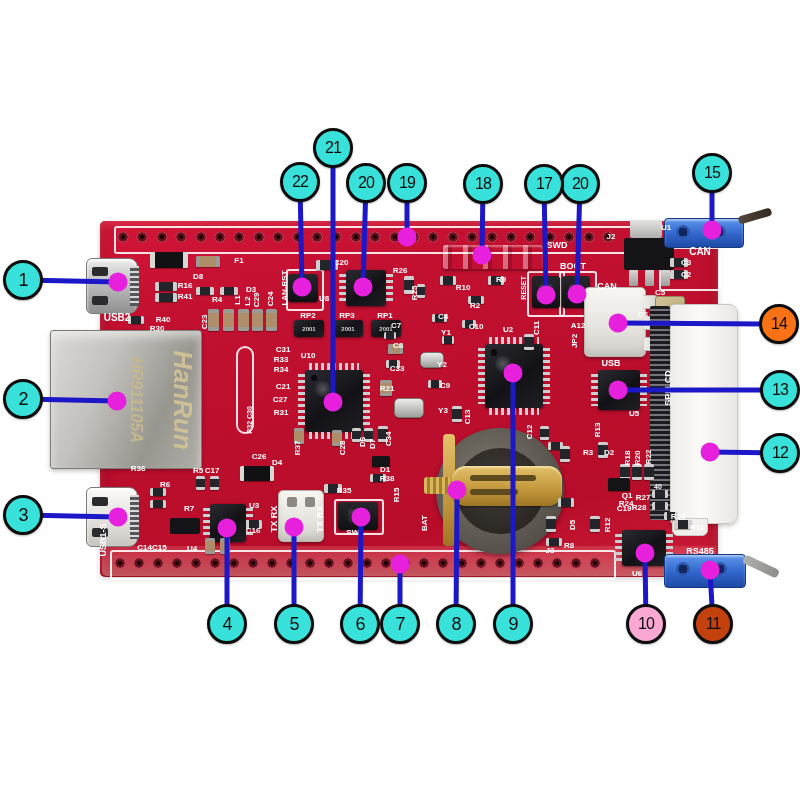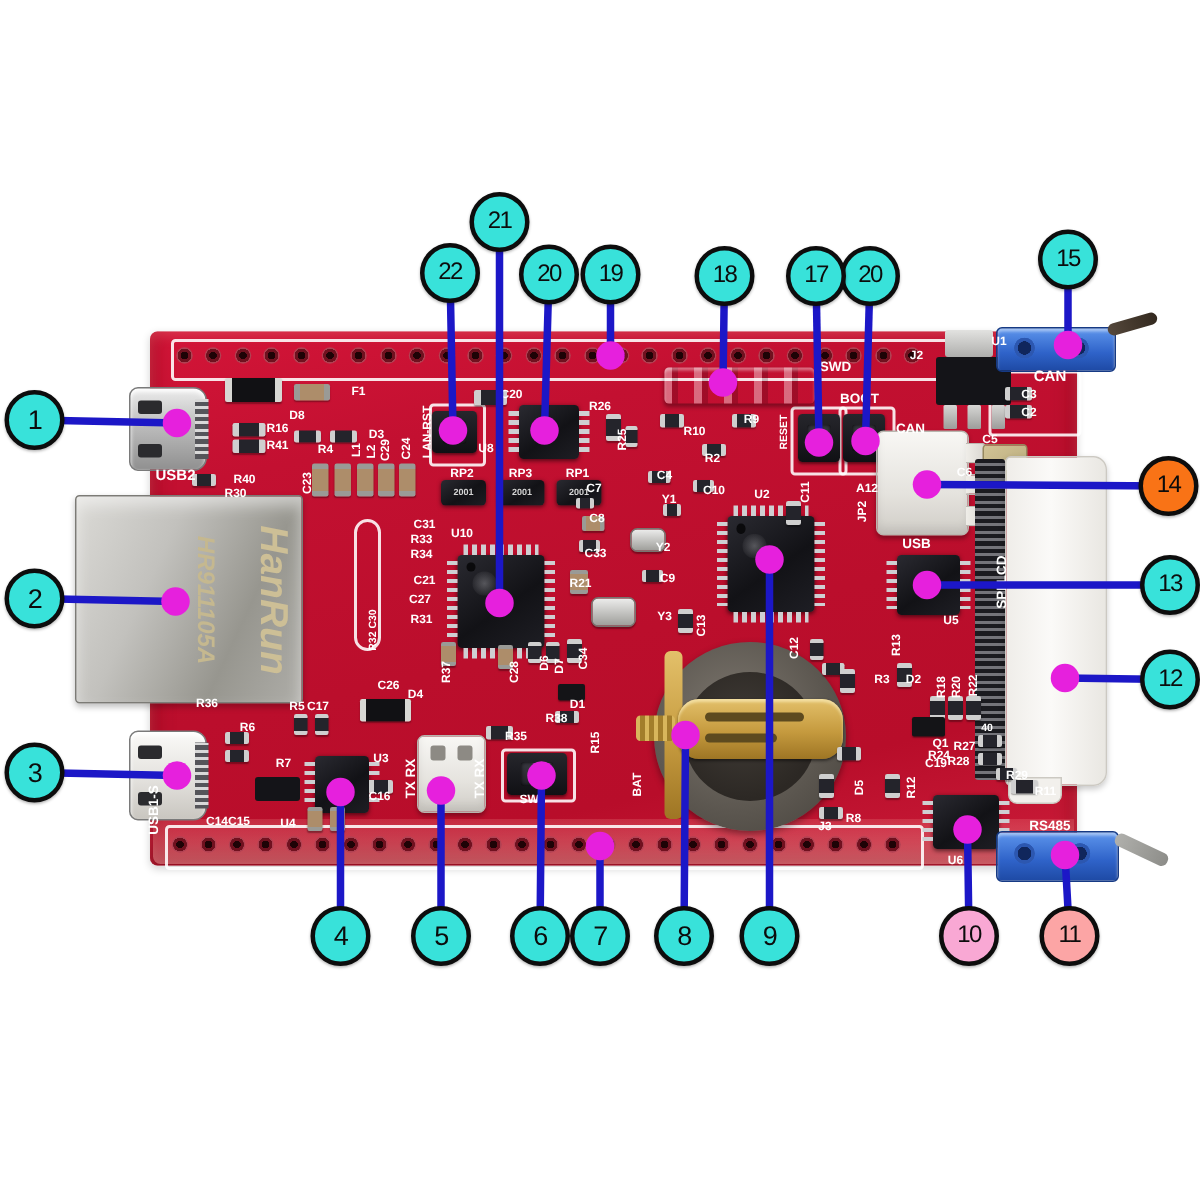--- a/index.html
+++ b/index.html
@@ -255,21 +255,21 @@
       </div>
       <div class="callout" title="battery-holder" style="left: 456px; top: 624px; background: rgb(56, 226, 218); border: 3px solid rgb(13, 13, 13);">
         <span style="color: rgb(12, 12, 12); font-size: 18px;">8</span>
       </div>
       <div class="callout" title="mcu-u2" style="left: 513px; top: 624px; background: rgb(56, 226, 218); border: 3px solid rgb(13, 13, 13);">
         <span style="color: rgb(12, 12, 12); font-size: 18px;">9</span>
       </div>
       <div class="callout" title="chip-u6" style="left: 646px; top: 624px; background: #f9a8d4; border: 3px solid rgb(13, 13, 13);">
         <span style="color: rgb(12, 12, 12); font-size: 16px;">10</span>
       </div>
-      <div class="callout" title="rs485-terminal" style="left: 713px; top: 624px; background: #fca5a5; border: 3px solid rgb(13, 13, 13);">
+      <div class="callout" title="rs485-terminal" style="left: 713px; top: 624px; background: #c2410c; border: 3px solid rgb(13, 13, 13);">
         <span style="color: rgb(12, 12, 12); font-size: 16px;">11</span>
       </div>
       <div class="callout" title="lcd-fpc-connector" style="left: 780px; top: 453px; background: rgb(56, 226, 218); border: 3px solid rgb(13, 13, 13);">
         <span style="color: rgb(12, 12, 12); font-size: 16px;">12</span>
       </div>
       <div class="callout" title="chip-u5" style="left: 780px; top: 390px; background: rgb(56, 226, 218); border: 3px solid rgb(13, 13, 13);">
         <span style="color: rgb(12, 12, 12); font-size: 16px;">13</span>
       </div>
       <div class="callout" title="jp2-can-usb-header" style="left: 779px; top: 324px; background: #f97316; border: 3px solid rgb(13, 13, 13);">
         <span style="color: rgb(12, 12, 12); font-size: 16px;">14</span>
@@ -366,21 +366,21 @@
     <span class="silk" style="left: 443px; top: 411px; font-size: 8px; color: rgb(255, 255, 255); transform: translate(-50%, -50%) rotate(0deg);">Y3</span>
     <span class="silk" style="left: 468px; top: 417px; font-size: 8px; color: rgb(255, 255, 255); transform: translate(-50%, -50%) rotate(-90deg);">C13</span>
     <span class="silk" style="left: 389px; top: 439px; font-size: 8px; color: rgb(255, 255, 255); transform: translate(-50%, -50%) rotate(-90deg);">C34</span>
     <span class="silk" style="left: 259px; top: 457px; font-size: 8px; color: rgb(255, 255, 255); transform: translate(-50%, -50%) rotate(0deg);">C26</span>
     <span class="silk" style="left: 277px; top: 463px; font-size: 8px; color: rgb(255, 255, 255); transform: translate(-50%, -50%) rotate(0deg);">D4</span>
     <span class="silk" style="left: 298px; top: 448px; font-size: 8px; color: rgb(255, 255, 255); transform: translate(-50%, -50%) rotate(-90deg);">R37</span>
     <span class="silk" style="left: 343px; top: 448px; font-size: 8px; color: rgb(255, 255, 255); transform: translate(-50%, -50%) rotate(-90deg);">C28</span>
     <span class="silk" style="left: 363px; top: 442px; font-size: 8px; color: rgb(255, 255, 255); transform: translate(-50%, -50%) rotate(-90deg);">D6</span>
     <span class="silk" style="left: 373px; top: 444px; font-size: 8px; color: rgb(255, 255, 255); transform: translate(-50%, -50%) rotate(-90deg);">D7</span>
     <span class="silk" style="left: 385px; top: 470px; font-size: 8px; color: rgb(255, 255, 255); transform: translate(-50%, -50%) rotate(0deg);">D1</span>
-    <span class="silk" style="left: 371px; top: 479px; font-size: 8px; color: rgb(255, 255, 255); transform: translate(-50%, -50%) rotate(0deg);">R38</span>
+    <span class="silk" style="left: 387px; top: 479px; font-size: 8px; color: rgb(255, 255, 255); transform: translate(-50%, -50%) rotate(0deg);">R38</span>
     <span class="silk" style="left: 344px; top: 491px; font-size: 8px; color: rgb(255, 255, 255); transform: translate(-50%, -50%) rotate(0deg);">R35</span>
     <span class="silk" style="left: 397px; top: 495px; font-size: 8px; color: rgb(255, 255, 255); transform: translate(-50%, -50%) rotate(-90deg);">R15</span>
     <span class="silk" style="left: 425px; top: 523px; font-size: 8px; color: rgb(255, 255, 255); transform: translate(-50%, -50%) rotate(-90deg);">BAT</span>
     <span class="silk" style="left: 530px; top: 432px; font-size: 8px; color: rgb(255, 255, 255); transform: translate(-50%, -50%) rotate(-90deg);">C12</span>
     <span class="silk" style="left: 598px; top: 430px; font-size: 8px; color: rgb(255, 255, 255); transform: translate(-50%, -50%) rotate(-90deg);">R13</span>
     <span class="silk" style="left: 588px; top: 453px; font-size: 8px; color: rgb(255, 255, 255); transform: translate(-50%, -50%) rotate(0deg);">R3</span>
     <span class="silk" style="left: 609px; top: 453px; font-size: 8px; color: rgb(255, 255, 255); transform: translate(-50%, -50%) rotate(0deg);">D2</span>
     <span class="silk" style="left: 628px; top: 458px; font-size: 8px; color: rgb(255, 255, 255); transform: translate(-50%, -50%) rotate(-90deg);">R18</span>
     <span class="silk" style="left: 638px; top: 458px; font-size: 8px; color: rgb(255, 255, 255); transform: translate(-50%, -50%) rotate(-90deg);">R20</span>
     <span class="silk" style="left: 649px; top: 457px; font-size: 8px; color: rgb(255, 255, 255); transform: translate(-50%, -50%) rotate(-90deg);">R22</span>

